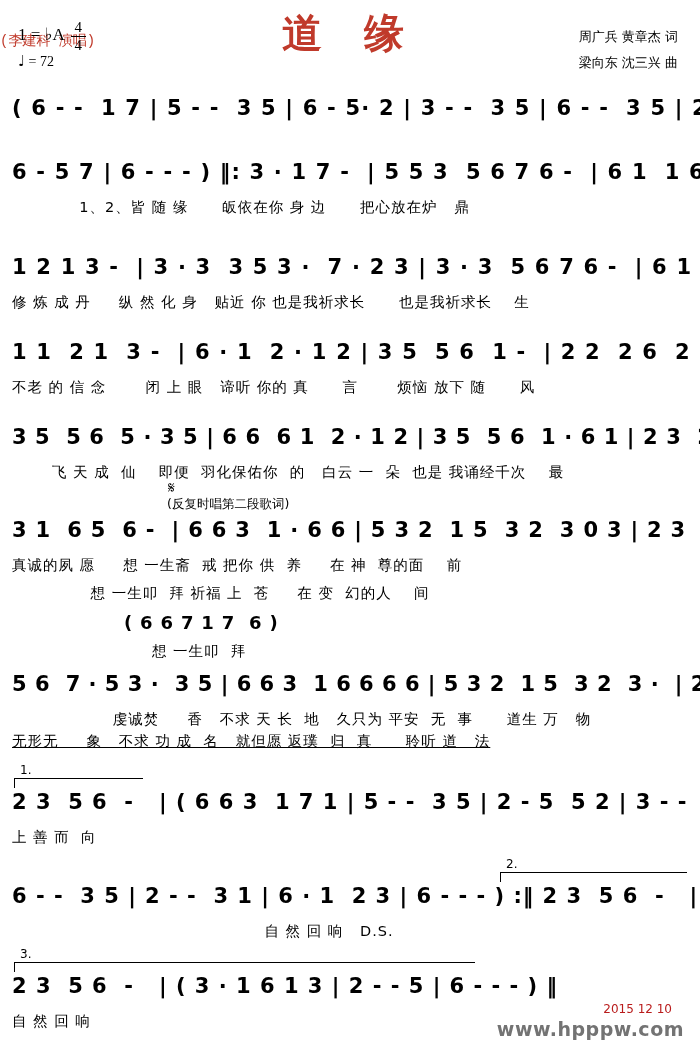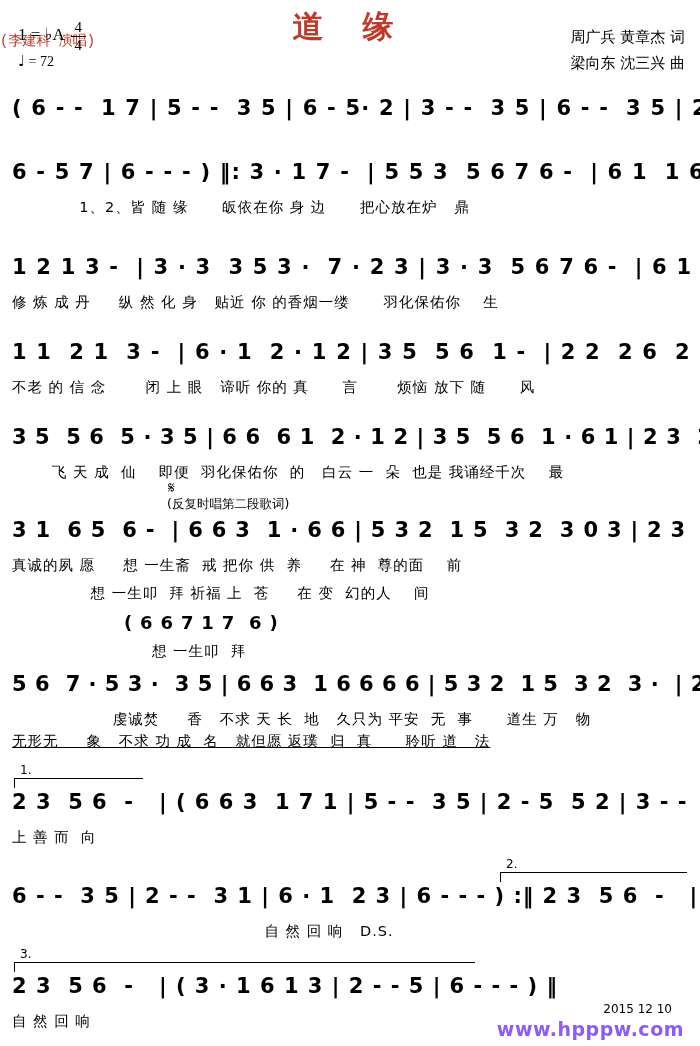--- a/index.html
+++ b/index.html
@@ -22,21 +22,21 @@
   }
 
   
   .title {
     position: absolute;
     top: 6px;
     left: 0;
     width: 700px;
     text-align: center;
     font-family: "DejaVu Sans", sans-serif;
-    font-size: 31px;
+    font-size: 40px;
     font-weight: bold;
     color: #c03a2b;
     letter-spacing: 14px;
   }
   .subtitle {
     position: absolute;
     top: 32px;
     left: 0;
     width: 700px;
     text-align: left;
@@ -74,23 +74,23 @@
     position: absolute;
     top: 52px;
     left: 18px;
     font-size: 14px;
     white-space: nowrap;
   }
   .tempo .note { font-family: "DejaVu Sans", sans-serif; font-size: 15px; }
   .credits {
     position: absolute;
     top: 24px;
-    right: 15px;
-    font-family: "DejaVu Sans", sans-serif;
-    font-size: 15px;
+    right: 22px;
+    font-family: "DejaVu Sans", sans-serif;
+    font-size: 13px;
     line-height: 26px;
     text-align: right;
     white-space: nowrap;
   }
 
   
   .row {
     position: absolute;
     left: 0;
     width: 700px;
@@ -153,31 +153,31 @@
     font-weight: bold;
     color: #2e9b3f;
     letter-spacing: 1px;
   }
   .stampdate {
     position: absolute;
     right: 28px;
     bottom: 30px;
     font-family: "DejaVu Sans", sans-serif;
     font-size: 12px;
-    color: #000000;
+    color: #b91c1c;
     margin-left: 8px;
   }
   .site {
     position: absolute;
     right: 16px;
     bottom: 6px;
     font-family: "DejaVu Sans", sans-serif;
     font-size: 19px;
     font-weight: bold;
-    color: #8b5cf6;
+    color: #737373;
     letter-spacing: 0.5px;
   }
 </style>
 </head>
 <body>
 
 <div class="sheet">
 
   <div class="title">道 缘</div>
   <div class="subtitle">(李建科 演唱)</div>
@@ -206,21 +206,21 @@
     <div class="notes" style="letter-spacing:1.2px;">( 6 - -  1 7 | 5 - -  3 5 | 6 - 5· 2 | 3 - -  3 5 | 6 - -  3 5 | 2 - 1</div>
   </div>
 
   <div class="row" style="top:160px;">
     <div class="notes" style="letter-spacing:1.2px;">6 - 5 7 | 6 - - - ) ‖: 3 · 1 7 -  | 5 5 3  5 6 7 6 -  | 6 1  1 6  3 · 2 2 |</div>
     <div class="lyric" style="top:38px;letter-spacing:1px;">            1、2、皆 随 缘      皈依在你 身 边      把心放在炉   鼎</div>
   </div>
 
   <div class="row" style="top:255px;">
     <div class="notes" style="letter-spacing:1.2px;">1 2 1 3 -  | 3 · 3  3 5 3 ·  7 · 2 3 | 3 · 3  5 6 7 6 -  | 6 1  1 1 6 2 3 2 |</div>
-    <div class="lyric" style="top:38px;letter-spacing:1px;">修 炼 成 丹     纵 然 化 身   贴近 你 的香烟一缕      羽化保佑你    生</div>
+    <div class="lyric" style="top:38px;letter-spacing:1px;">修 炼 成 丹     纵 然 化 身   贴近 你 也是我祈求长      也是我祈求长    生</div>
   </div>
 
   <div class="row" style="top:340px;">
     <div class="notes" style="letter-spacing:1.2px;">1 1  2 1  3 -  | 6 · 1  2 · 1 2 | 3 5  5 6  1 -  | 2 2  2 6  2 3 2 |</div>
     <div class="lyric" style="top:38px;letter-spacing:1px;">不老 的 信 念       闭 上 眼   谛听 你的 真      言       烦恼 放下 随      风</div>
   </div>
 
   <div class="row" style="top:425px;">
     <div class="notes" style="letter-spacing:0.6px;">3 5  5 6  5 · 3 5 | 6 6  6 1  2 · 1 2 | 3 5  5 6  1 · 6 1 | 2 3  2 1  2 · 1 2 |</div>
     <div class="lyric" style="top:38px;letter-spacing:1px;margin-left:40px;">飞 天 成  仙    即便  羽化保佑你  的   白云 一  朵  也是 我诵经千次    最</div>

